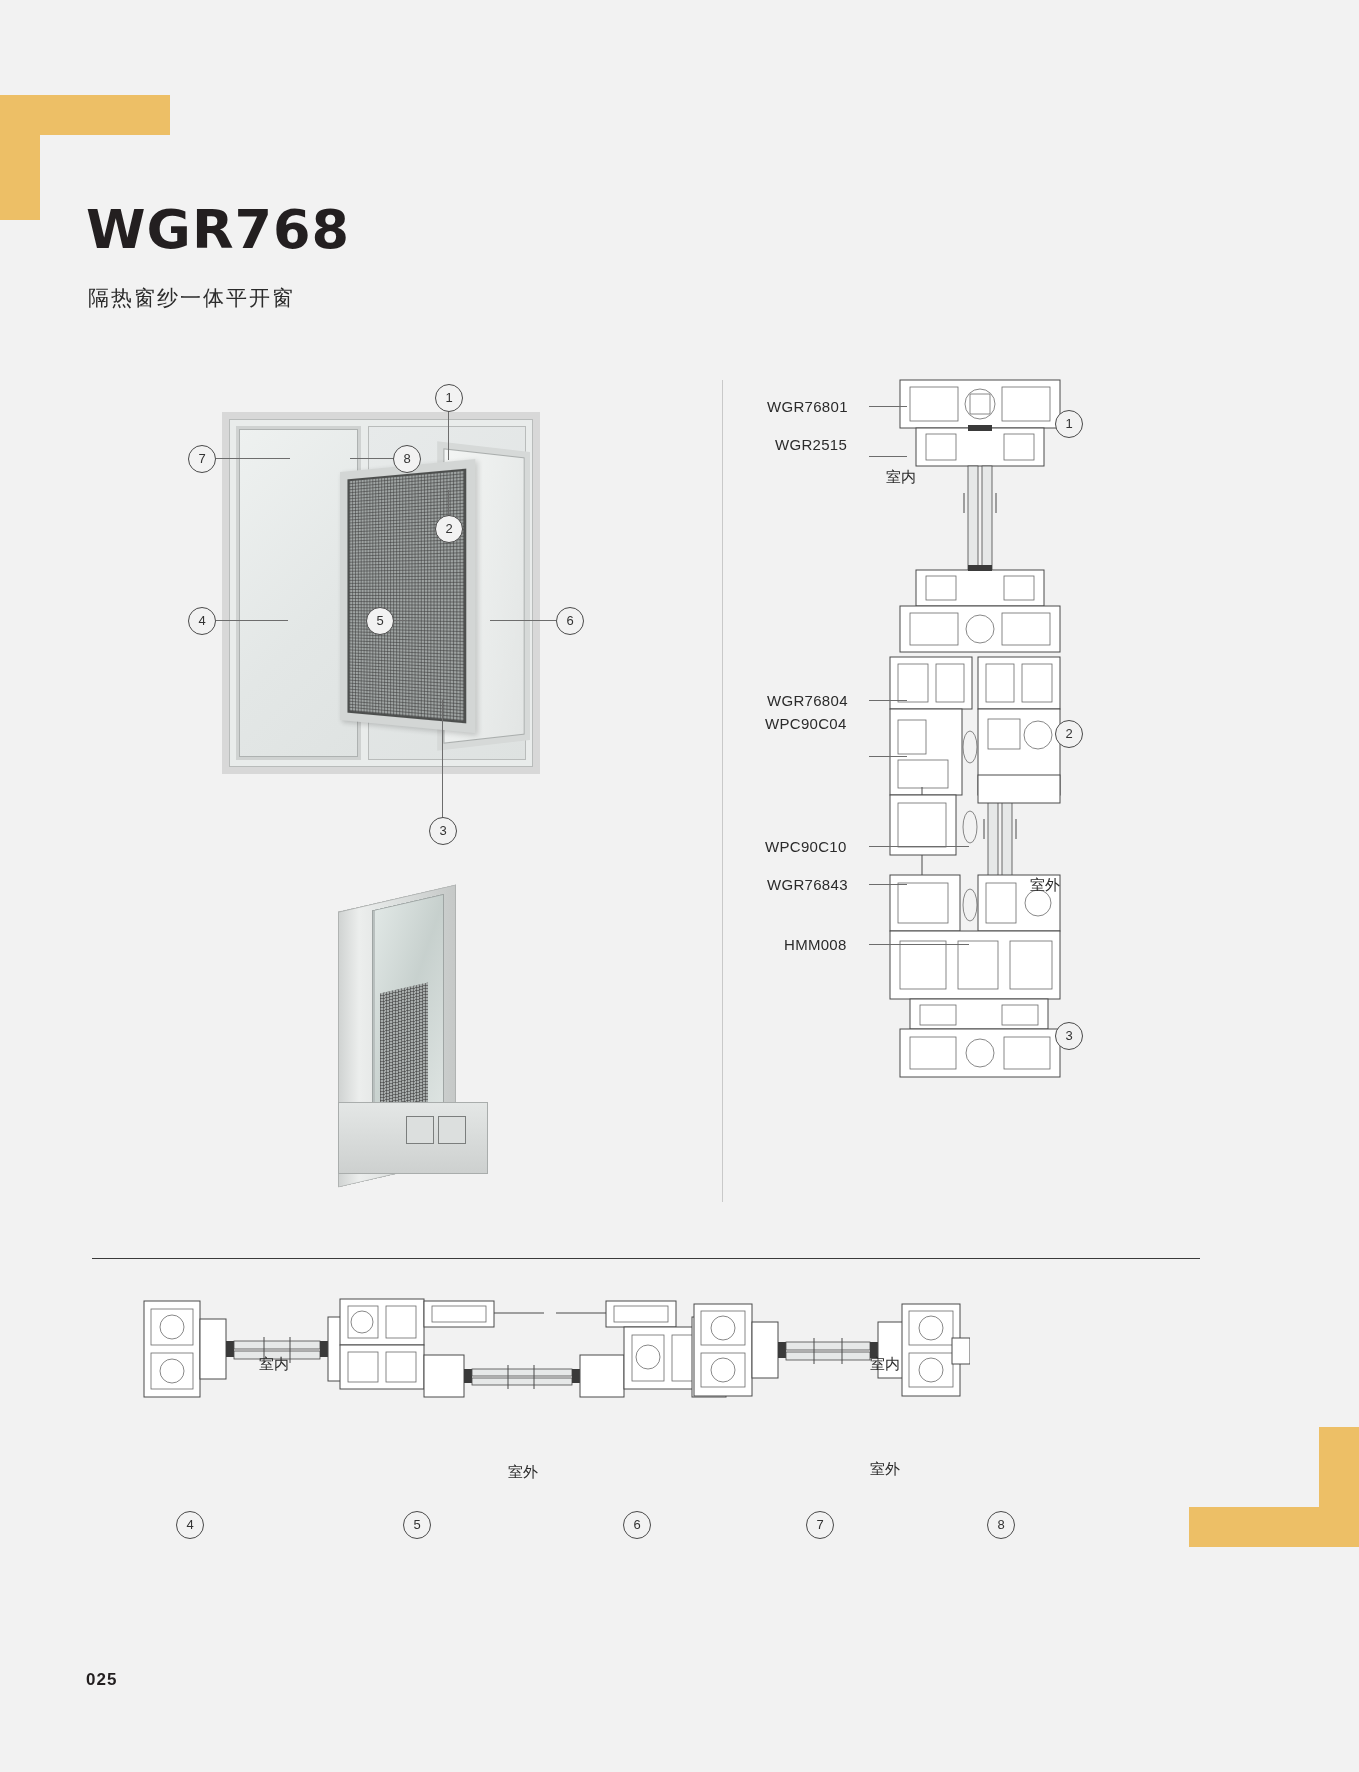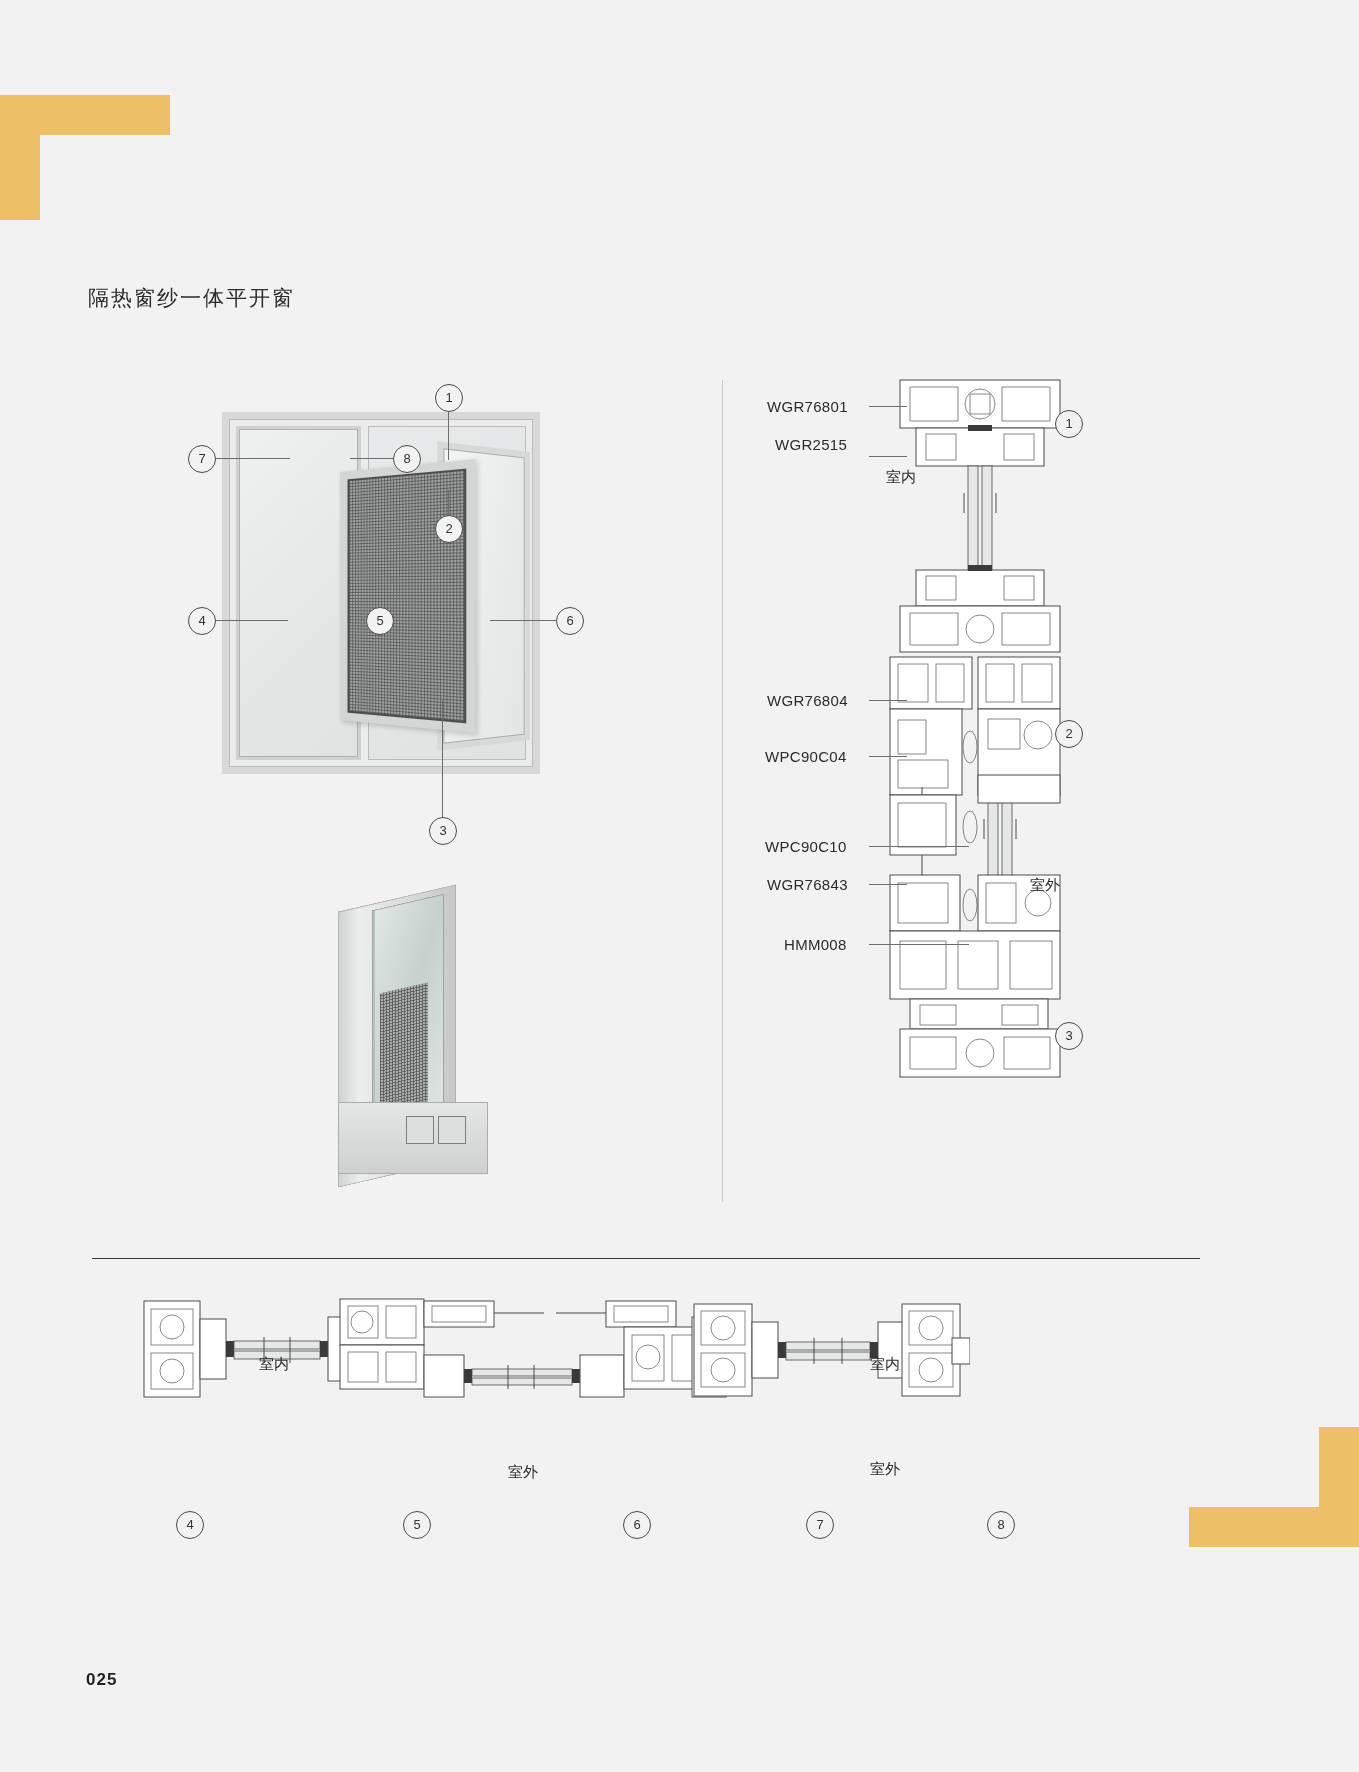--- a/index.html
+++ b/index.html
@@ -251,20 +251,21 @@
 </head>
 <body>
 
 <div id="page">
 
   <div class="corner-tl-outer"></div>
   <div class="corner-tl-inner"></div>
   <div class="corner-br-outer"></div>
   <div class="corner-br-inner"></div>
 
+  <div class="title">WGR768</div>
   <div class="subtitle">隔热窗纱一体平开窗</div>
 
   <div class="vline"></div>
   <div class="hline"></div>
 
   <div class="photo-window">
     <div class="pw-frame-outer"></div>
     <div class="pw-leftpane"></div>
     <div class="pw-rightpane"></div>
     <div class="pw-openleaf"></div>
@@ -384,21 +385,21 @@
 
   <div class="plabel" style="left:767px; top:398px;">WGR76801</div>
   <div class="leader" style="left:869px; top:406px; width:38px; height:1px;"></div>
 
   <div class="plabel" style="left:775px; top:436px;">WGR2515</div>
   <div class="leader" style="left:869px; top:456px; width:38px; height:1px;"></div>
 
   <div class="plabel" style="left:767px; top:692px;">WGR76804</div>
   <div class="leader" style="left:869px; top:700px; width:38px; height:1px;"></div>
 
-  <div class="plabel" style="left:765px; top:748px;">WPC90C04</div>
+  <div class="plabel" style="left:765px; top:715px;">WPC90C04</div>
   <div class="leader" style="left:869px; top:756px; width:38px; height:1px;"></div>
 
   <div class="plabel" style="left:765px; top:838px;">WPC90C10</div>
   <div class="leader" style="left:869px; top:846px; width:100px; height:1px;"></div>
 
   <div class="plabel" style="left:767px; top:876px;">WGR76843</div>
   <div class="leader" style="left:869px; top:884px; width:38px; height:1px;"></div>
 
   <div class="plabel" style="left:784px; top:936px;">HMM008</div>
   <div class="leader" style="left:869px; top:944px; width:100px; height:1px;"></div>

